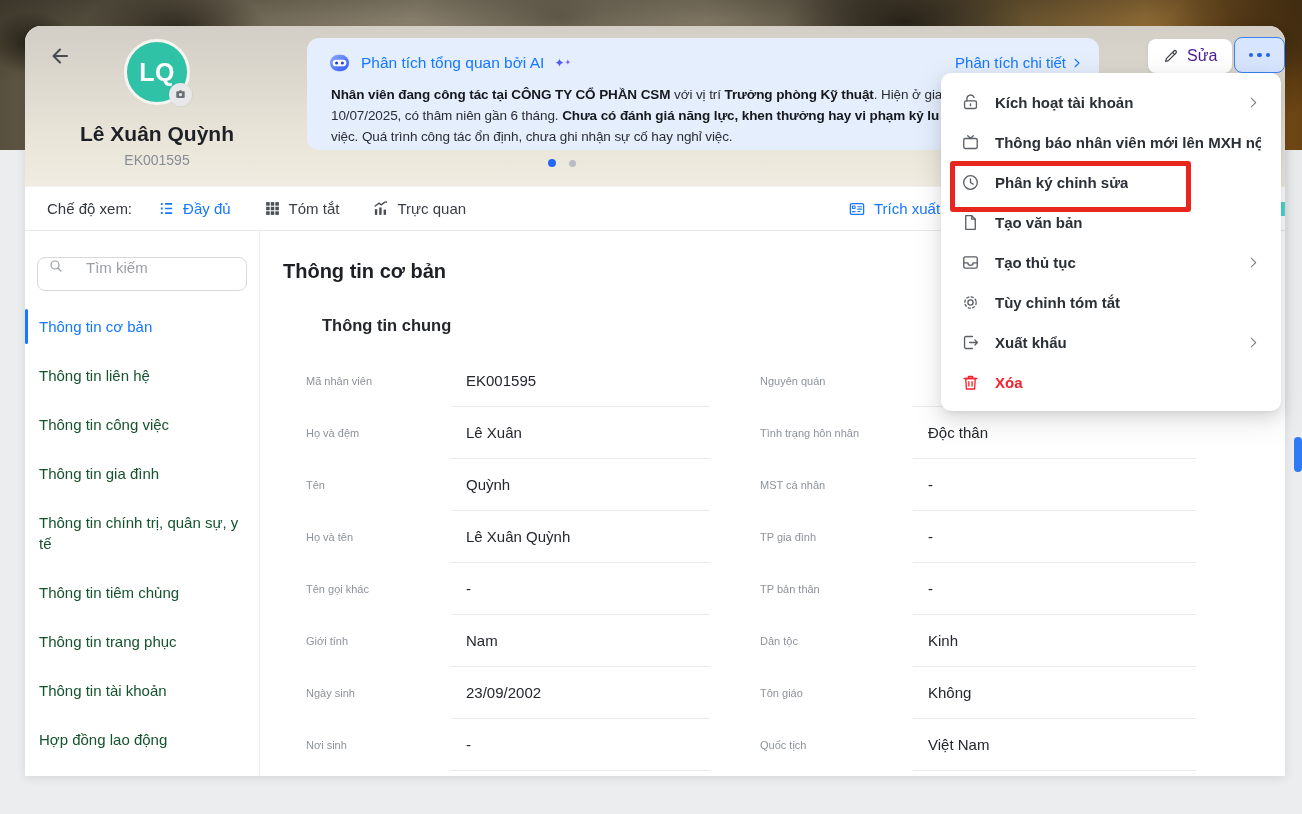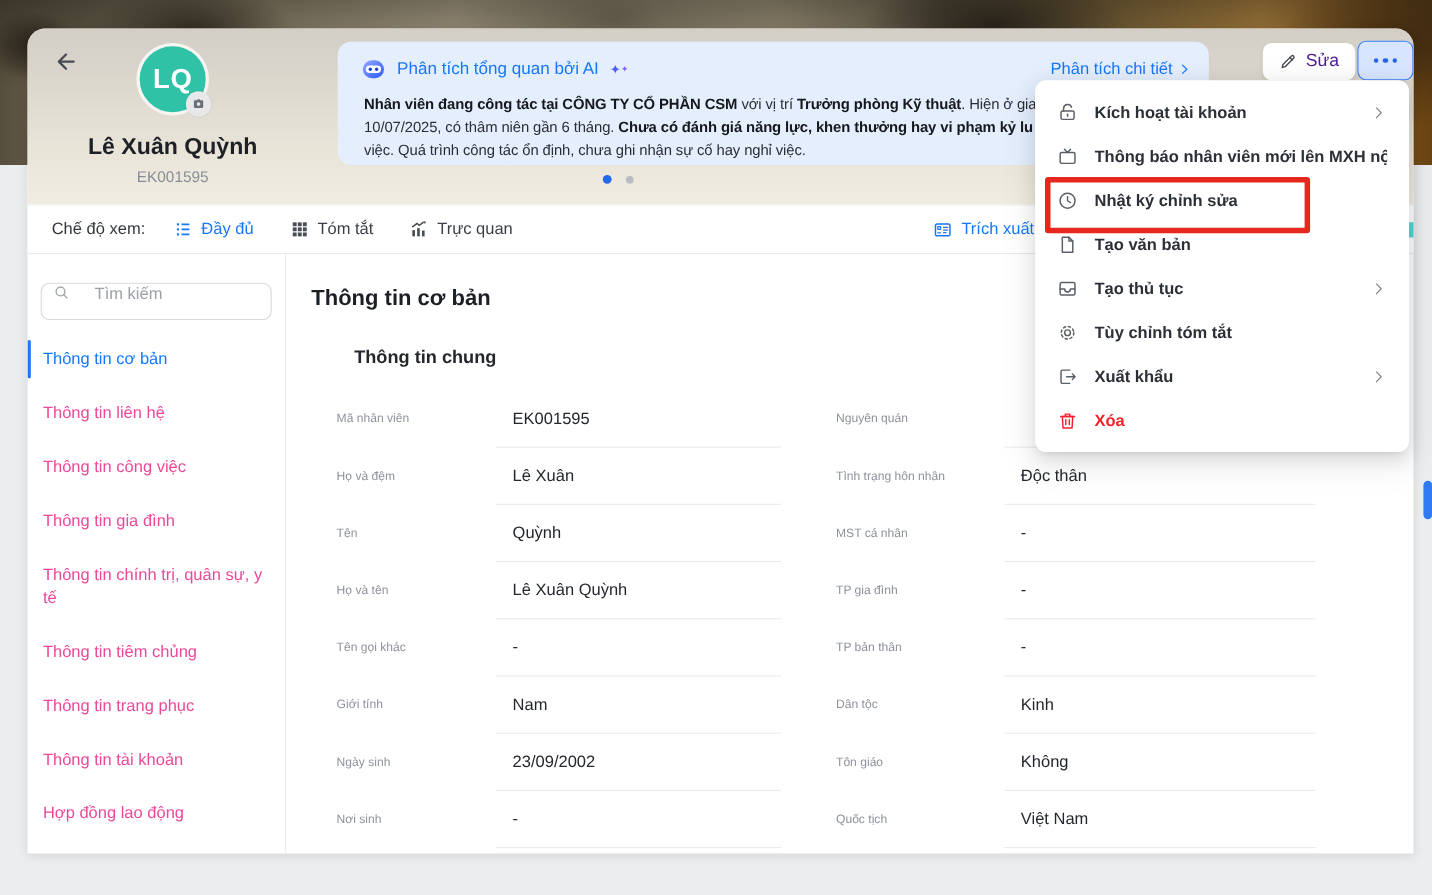--- a/index.html
+++ b/index.html
@@ -66,21 +66,21 @@
   .vextract svg{width:18px;height:18px;}
   .tealbit{position:absolute;left:1252px;top:15px;width:36px;height:14px;background:#4ed6d2;border-radius:3px;z-index:1;}
   
   .bodyrow{display:flex;height:584px;}
   .sidebar{width:235px;border-right:1px solid #ececec;box-sizing:border-box;padding-top:26px;}
   .search{margin:0 12px;height:34px;border:1px solid #d9d9d9;border-radius:8px;display:flex;align-items:flex-start;padding:0 10px;gap:20px;background:#fff;box-sizing:border-box;}
   .search svg{width:16px;height:16px;stroke:#9aa0a6;stroke-width:1.8;fill:none;stroke-linecap:round;}
   .search input{border:none;outline:none;flex:1;font-size:15px;font-family:inherit;color:#30343b;background:transparent;min-width:0;}
   .search input::placeholder{color:#9aa0a6;}
   .nav{list-style:none;margin:11px 0 0 0;padding:0 12px;}
-  .nav li{position:relative;padding:14px 2px;font-size:15px;color:#ec4899;line-height:21px;cursor:pointer;}
+  .nav li{position:relative;padding:14px 2px;font-size:15px;color:#14532d;line-height:21px;cursor:pointer;}
   .nav li.active{color:#1677ff;}
   .nav li.active::before{content:"";position:absolute;left:-12px;top:7px;bottom:7px;width:3px;background:#1677ff;border-radius:2px;}
   .main{flex:1;padding:26px 0 0 23px;box-sizing:border-box;}
   .h1{font-size:20px;font-weight:700;color:#1c1f24;line-height:28px;}
   .h2{margin:28px 0 0 39px;font-size:16.5px;font-weight:700;color:#24272c;line-height:24px;}
   .fields{display:grid;grid-template-columns:404px 436px;column-gap:50px;margin:18px 0 0 23px;}
   .frow{display:flex;align-items:stretch;height:52px;}
   .flabel{width:145px;font-size:11px;color:#8d929b;display:flex;align-items:center;flex:none;}
   .fcol2 .flabel{width:153px;}
   .fvalue{flex:1;border-bottom:1px solid #e9eaec;display:flex;align-items:center;padding-left:15px;
@@ -371,21 +371,21 @@
         </span>
         <span class="mlb">Thông báo nhân viên mới lên MXH nội ...</span>
       </div>
       <div class="mi">
         <span class="mic">
           <svg viewBox="0 0 24 24">
             <circle class="s" cx="12" cy="12" r="8.6"></circle>
             <path class="s" d="M12 7.4V12l3.3 2.1"></path>
           </svg>
         </span>
-        <span class="mlb">Nhật ký chỉnh sửa</span>
+        <span class="mlb">Phân ký chỉnh sửa</span>
       </div>
       <div class="hl" style="top: 88px;"></div>
       <div class="mi">
         <span class="mic">
           <svg viewBox="0 0 24 24">
             <path class="s" d="M6 3.4h7.6L18 7.8v12.8H6z"></path>
             <path class="s" d="M13.6 3.4v4.4H18"></path>
           </svg>
         </span>
         <span class="mlb">Tạo văn bản</span>

